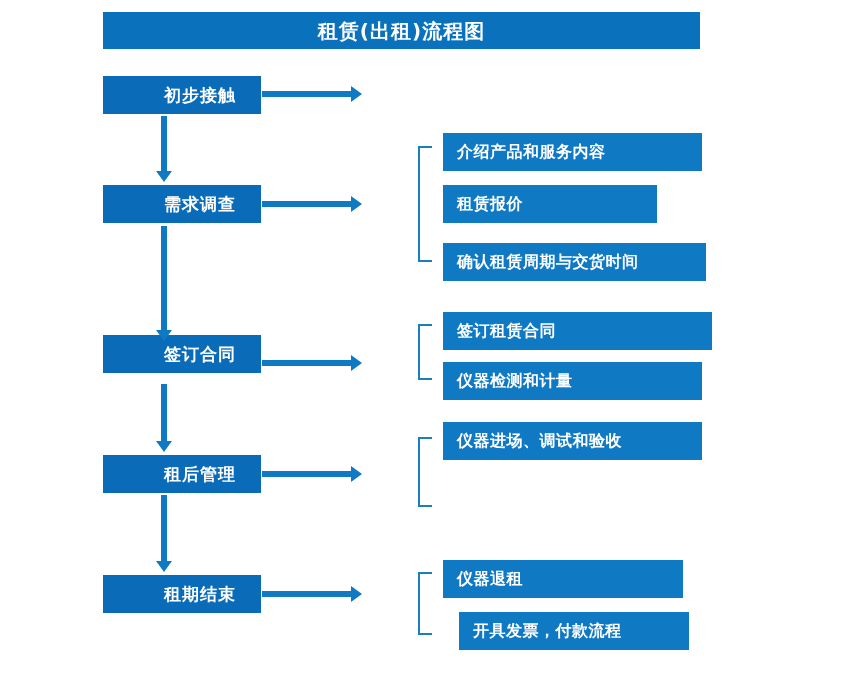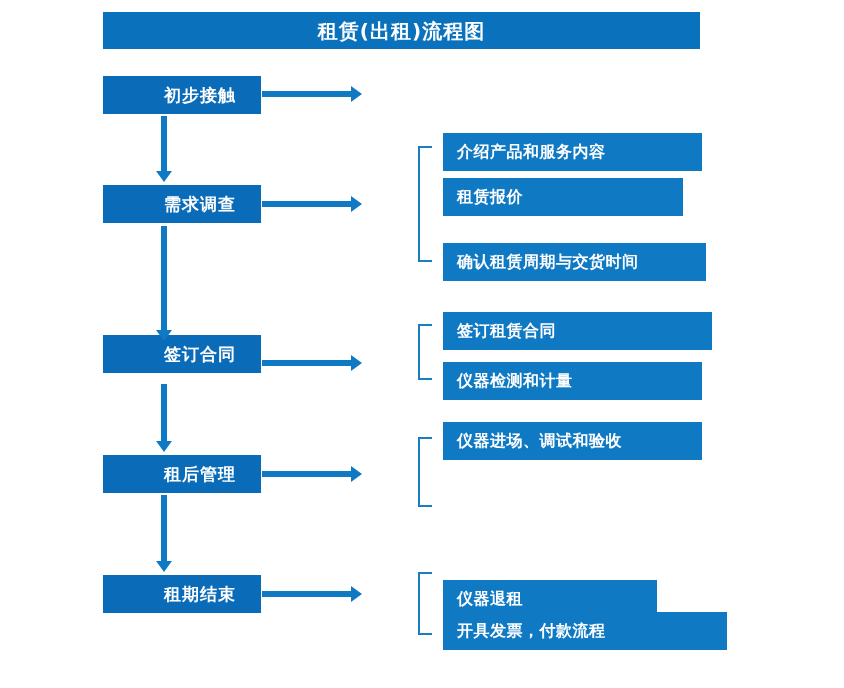--- a/index.html
+++ b/index.html
@@ -195,35 +195,35 @@
   </div>
 
   <div class="bracket" style="left:418px; top:146px; height:116px"></div>
   <div class="bracket" style="left:418px; top:324px; height:56px"></div>
   <div class="bracket" style="left:418px; top:437px; height:70px"></div>
   <div class="bracket" style="left:418px; top:572px; height:63px"></div>
 
   <div class="detail-box" style="left:443px; top:133px; width:259px">
     <span class="detail-label">介绍产品和服务内容</span>
   </div>
-  <div class="detail-box" style="left:443px; top:178px; width:240px">
+  <div class="detail-box" style="left:443px; top:185px; width:214px">
     <span class="detail-label">租赁报价</span>
   </div>
   <div class="detail-box" style="left:443px; top:243px; width:263px">
     <span class="detail-label">确认租赁周期与交货时间</span>
   </div>
   <div class="detail-box" style="left:443px; top:312px; width:269px">
     <span class="detail-label">签订租赁合同</span>
   </div>
   <div class="detail-box" style="left:443px; top:362px; width:259px">
     <span class="detail-label">仪器检测和计量</span>
   </div>
   <div class="detail-box" style="left:443px; top:422px; width:259px">
     <span class="detail-label">仪器进场、调试和验收</span>
   </div>
-  <div class="detail-box" style="left:443px; top:580px; width:214px">
+  <div class="detail-box" style="left:443px; top:560px; width:240px">
     <span class="detail-label">仪器退租</span>
   </div>
-  <div class="detail-box" style="left:443px; top:612px; width:284px">
+  <div class="detail-box" style="left:459px; top:612px; width:230px">
     <span class="detail-label">开具发票，付款流程</span>
   </div>
 
 </div>
 
 </body></html>

